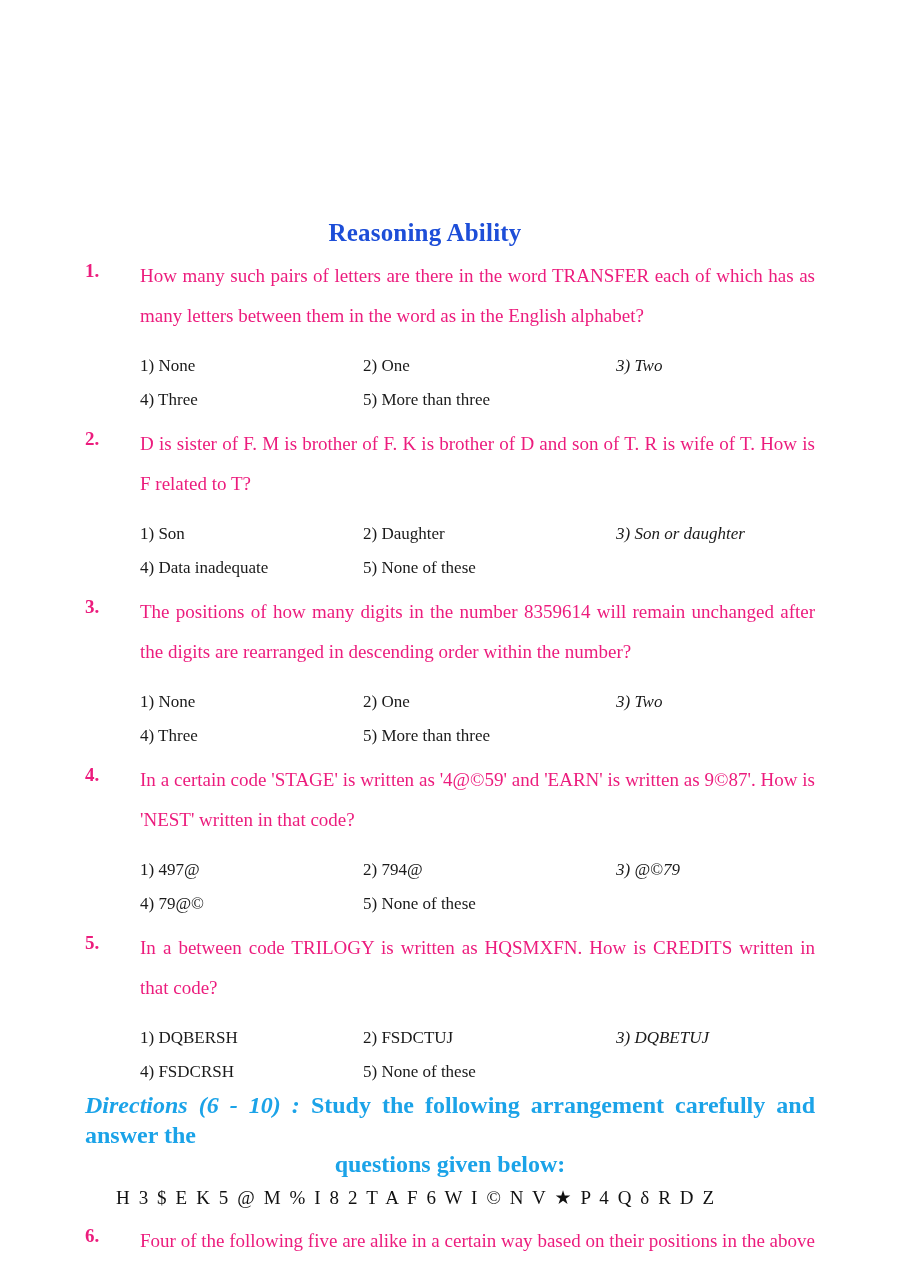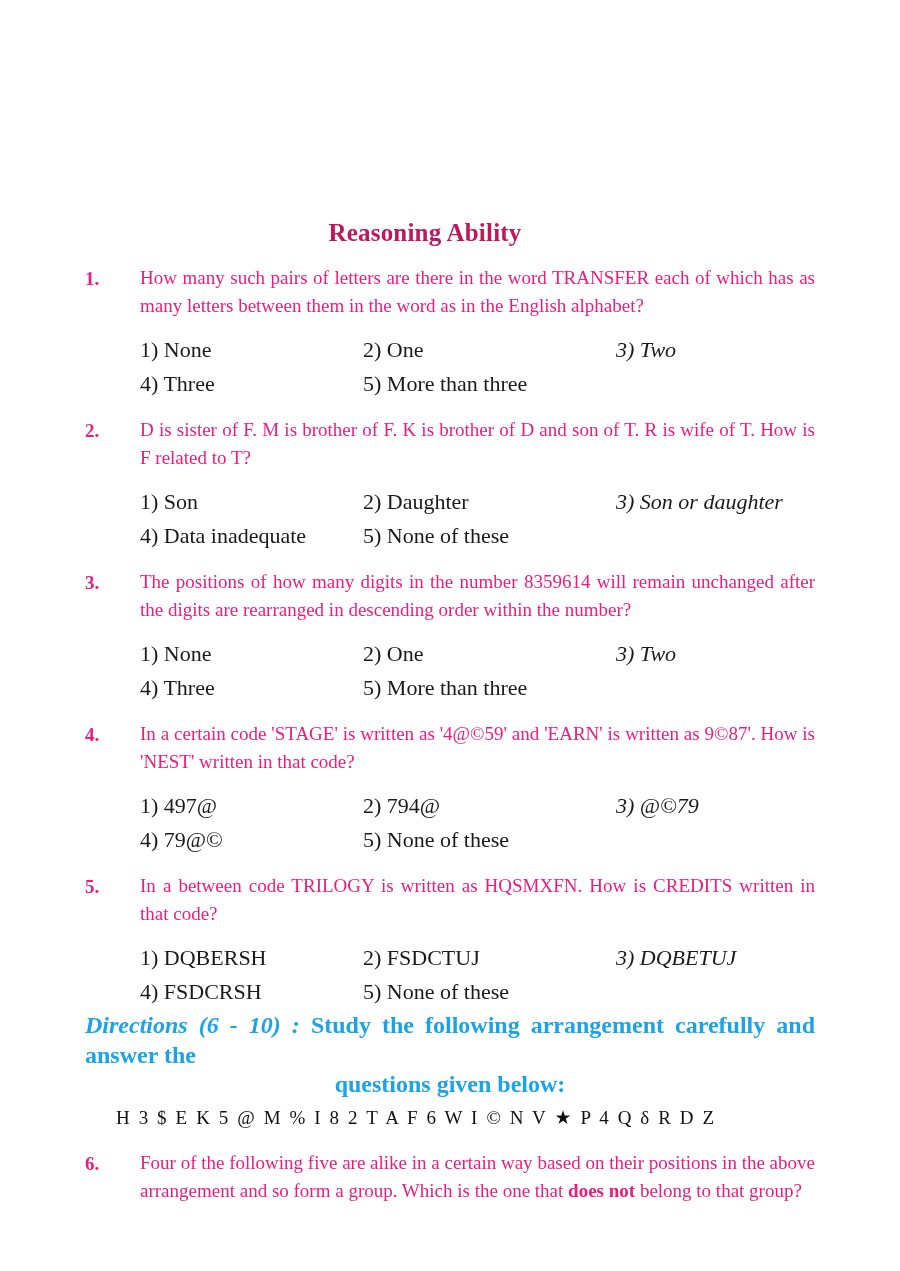--- a/index.html
+++ b/index.html
@@ -29,21 +29,21 @@
   
   .content {
     position: absolute;
     left: 0;
     top: 218px;
     width: 900px;
   }
 
   .section-title {
     text-align: center;
-    color: #be185d;
+    color: #1d4ed8;
     font-weight: bold;
     font-size: 25px;
     line-height: 30px;
     letter-spacing: 0.2px;
     margin: 0 0 8px 0;
     padding-right: 50px;
   }
 
   
   .q {
@@ -57,34 +57,34 @@
     left: 85px;
     top: 0;
     width: 40px;
     font-weight: bold;
     font-size: 19px;
     line-height: 29.5px;
     color: #ec1c7d;
   }
 
   .q-text {
-    margin: 16px 0 0 140px;
+    margin: 8px 0 0 140px;
     font-size: 19px;
-    line-height: 28px;
+    line-height: 40px;
     color: #ec1c7d;
     text-align: justify;
     text-justify: inter-word;
   }
 
   .q-text b { font-weight: bold; }
 
   
   .opts {
     margin: 13px 0 0 140px;
-    font-size: 22px;
+    font-size: 17px;
     line-height: 33.5px;
     color: #1a1a1a;
   }
   .opt-row {
     display: flex;
     width: 100%;
   }
   .opt {
     flex: 0 0 auto;
     white-space: nowrap;

